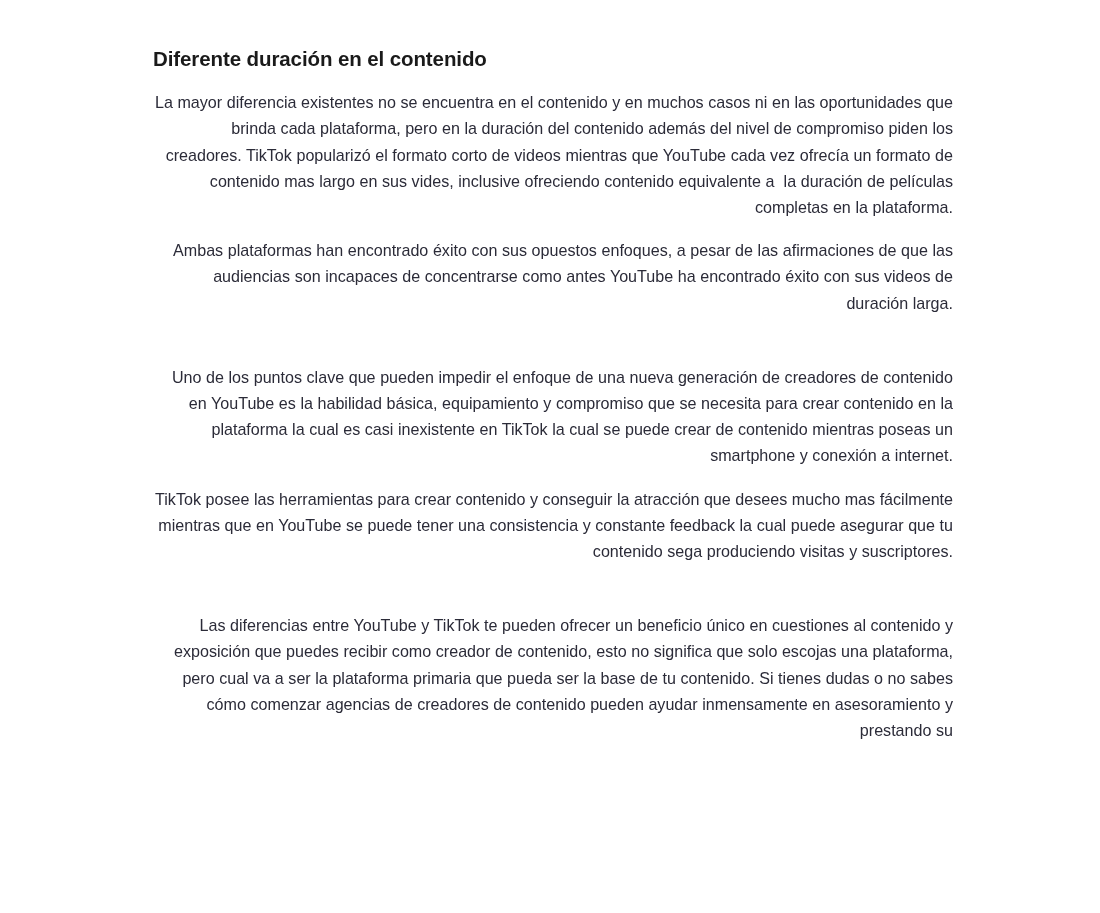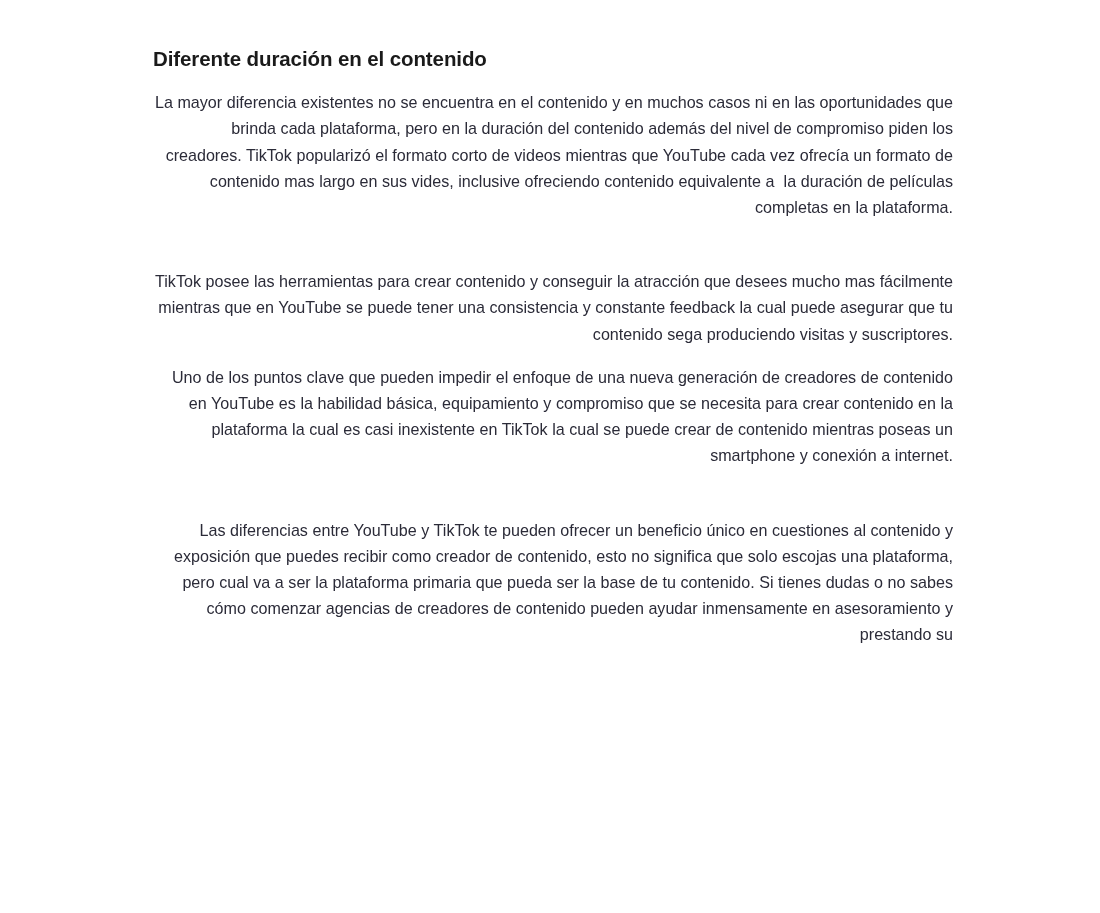--- a/index.html
+++ b/index.html
@@ -70,25 +70,26 @@
 </style>
 </head>
 <body>
 
 <div class="page">
   <div class="doc-body">
 
     <section class="section">
       <h2 class="section-heading">Diferente duración en el contenido</h2>
       <p class="para">La mayor diferencia existentes no se encuentra en el contenido y en muchos casos ni en las oportunidades que brinda cada plataforma, pero en la duración del contenido además del nivel de compromiso piden los creadores. TikTok popularizó el formato corto de videos mientras que YouTube cada vez ofrecía un formato de contenido mas largo en sus vides, inclusive ofreciendo contenido equivalente a  la duración de películas completas en la plataforma.</p>
+      <p class="para">Ambas plataformas han encontrado éxito con sus opuestos enfoques, a pesar de las afirmaciones de que las audiencias son incapaces de concentrarse como antes YouTube ha encontrado éxito con sus videos de duración larga.</p>
     </section>
 
     <section class="section">
+      <p class="para">Uno de los puntos clave que pueden impedir el enfoque de una nueva generación de creadores de contenido en YouTube es la habilidad básica, equipamiento y compromiso que se necesita para crear contenido en la plataforma la cual es casi inexistente en TikTok la cual se puede crear de contenido mientras poseas un smartphone y conexión a internet.</p>
       <p class="para">TikTok posee las herramientas para crear contenido y conseguir la atracción que desees mucho mas fácilmente mientras que en YouTube se puede tener una consistencia y constante feedback la cual puede asegurar que tu contenido sega produciendo visitas y suscriptores.</p>
-      <p class="para">Uno de los puntos clave que pueden impedir el enfoque de una nueva generación de creadores de contenido en YouTube es la habilidad básica, equipamiento y compromiso que se necesita para crear contenido en la plataforma la cual es casi inexistente en TikTok la cual se puede crear de contenido mientras poseas un smartphone y conexión a internet.</p>
     </section>
 
     <section class="section">
       <p class="para">Las diferencias entre YouTube y TikTok te pueden ofrecer un beneficio único en cuestiones al contenido y exposición que puedes recibir como creador de contenido, esto no significa que solo escojas una plataforma, pero cual va a ser la plataforma primaria que pueda ser la base de tu contenido. Si tienes dudas o no sabes cómo comenzar agencias de creadores de contenido pueden ayudar inmensamente en asesoramiento y prestando su</p>
     </section>
 
   </div>
 </div>
 
 </body></html>

